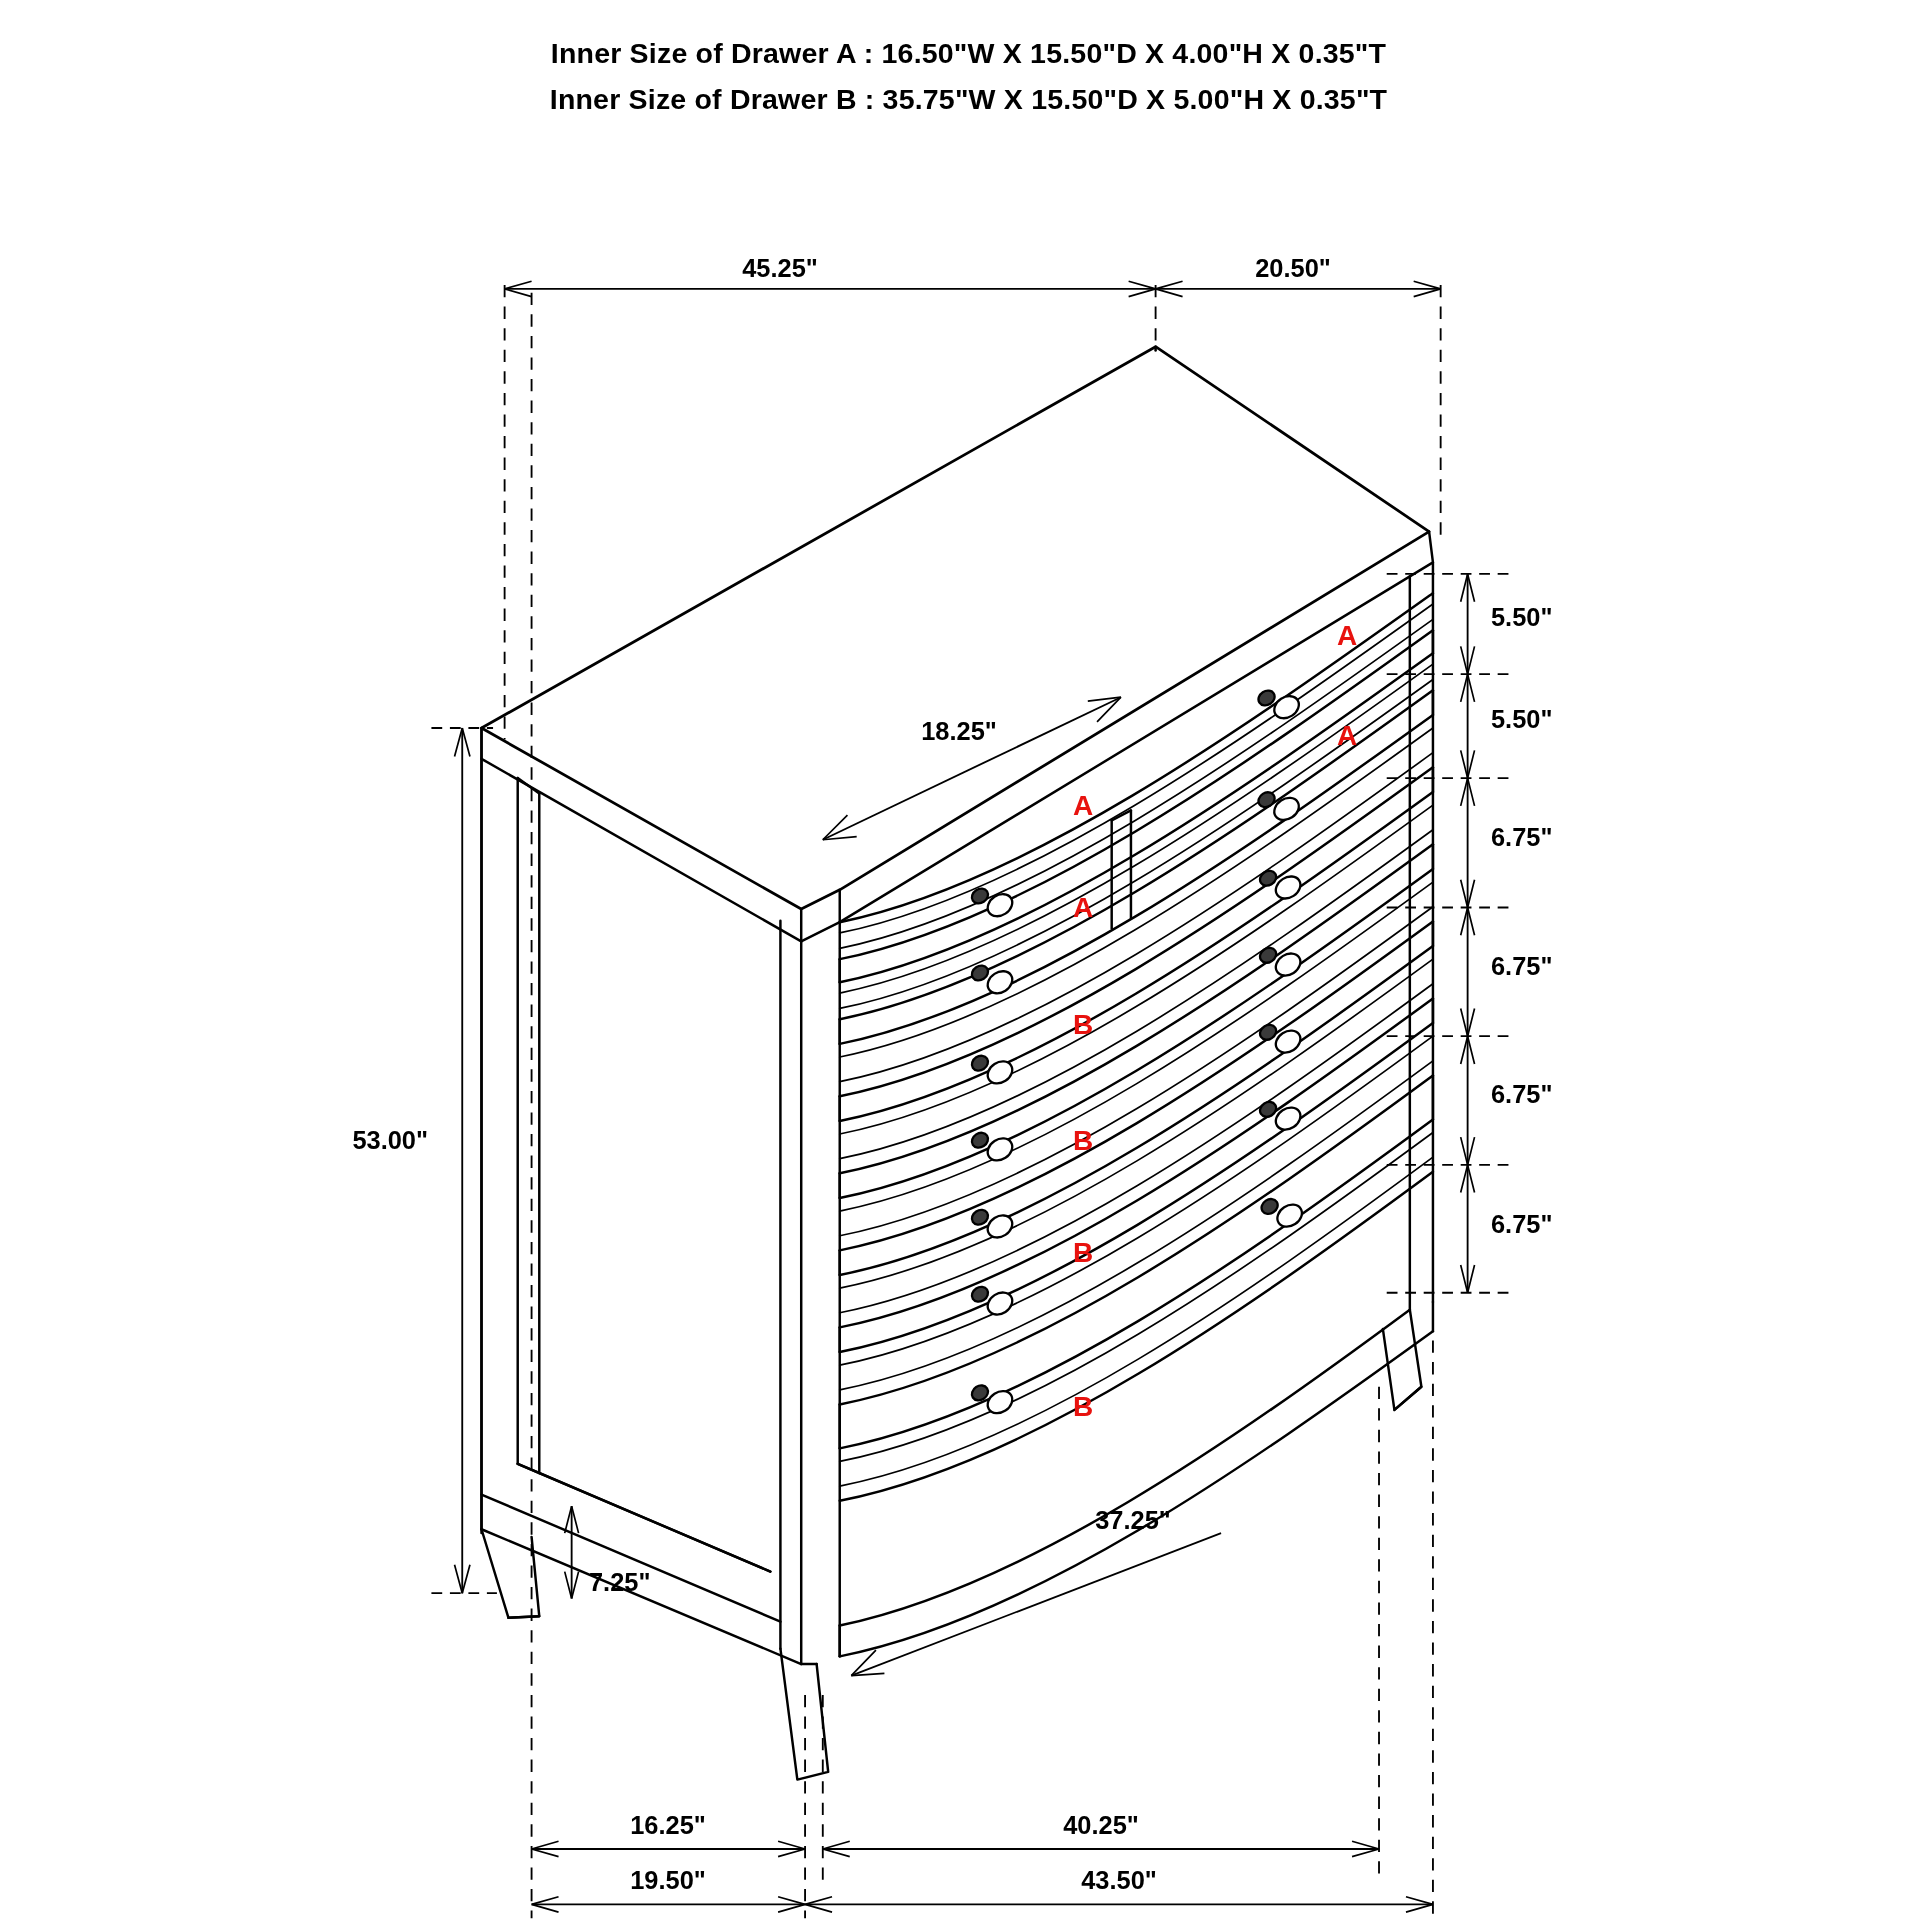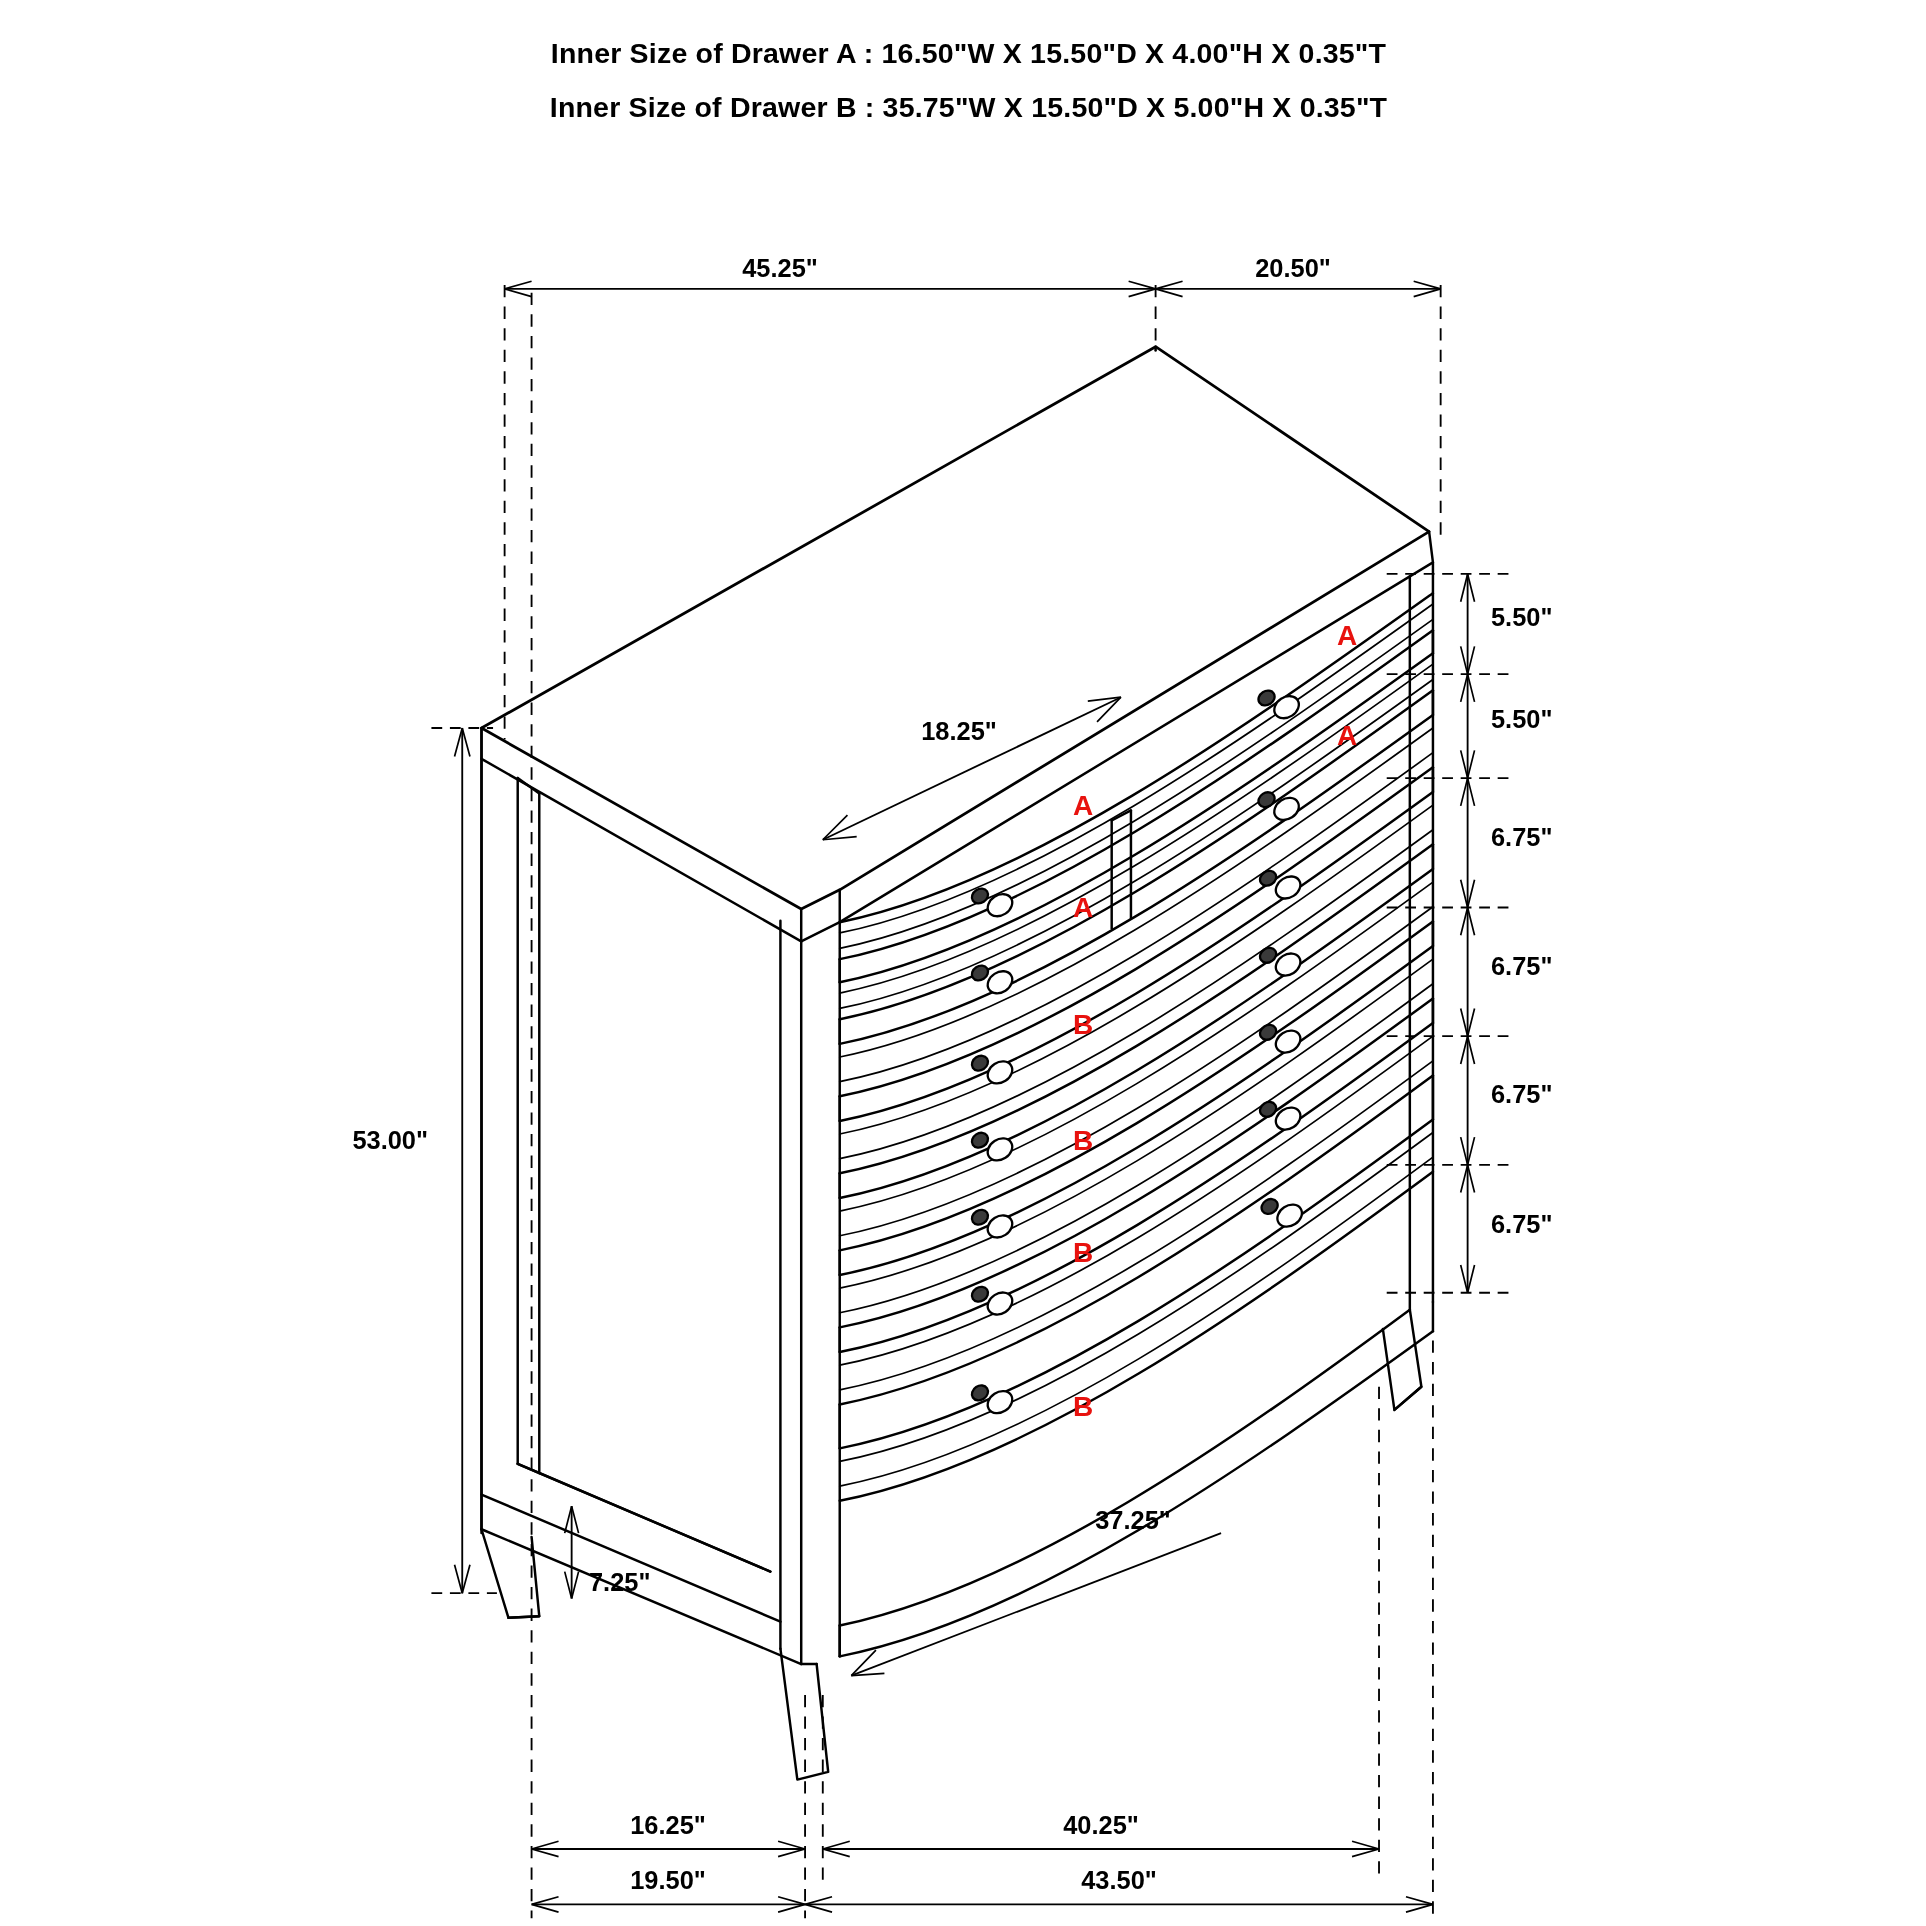--- a/index.html
+++ b/index.html
@@ -25,21 +25,21 @@
     left: 0;
     width: 1917px;
     text-align: center;
     font-weight: bold;
     font-size: 28.5px;
     letter-spacing: 0.2px;
     color: #000;
     margin-left: 10px;
   }
   #hdr1 { top: 37px; }
-  #hdr2 { top: 91px; }
+  #hdr2 { top: 83px; }
 
   svg { position: absolute; left: 0; top: 0; }
 
   .dimlabel {
     position: absolute;
     font-weight: bold;
     font-size: 25.4px;
     color: #000;
     white-space: nowrap;
   }

